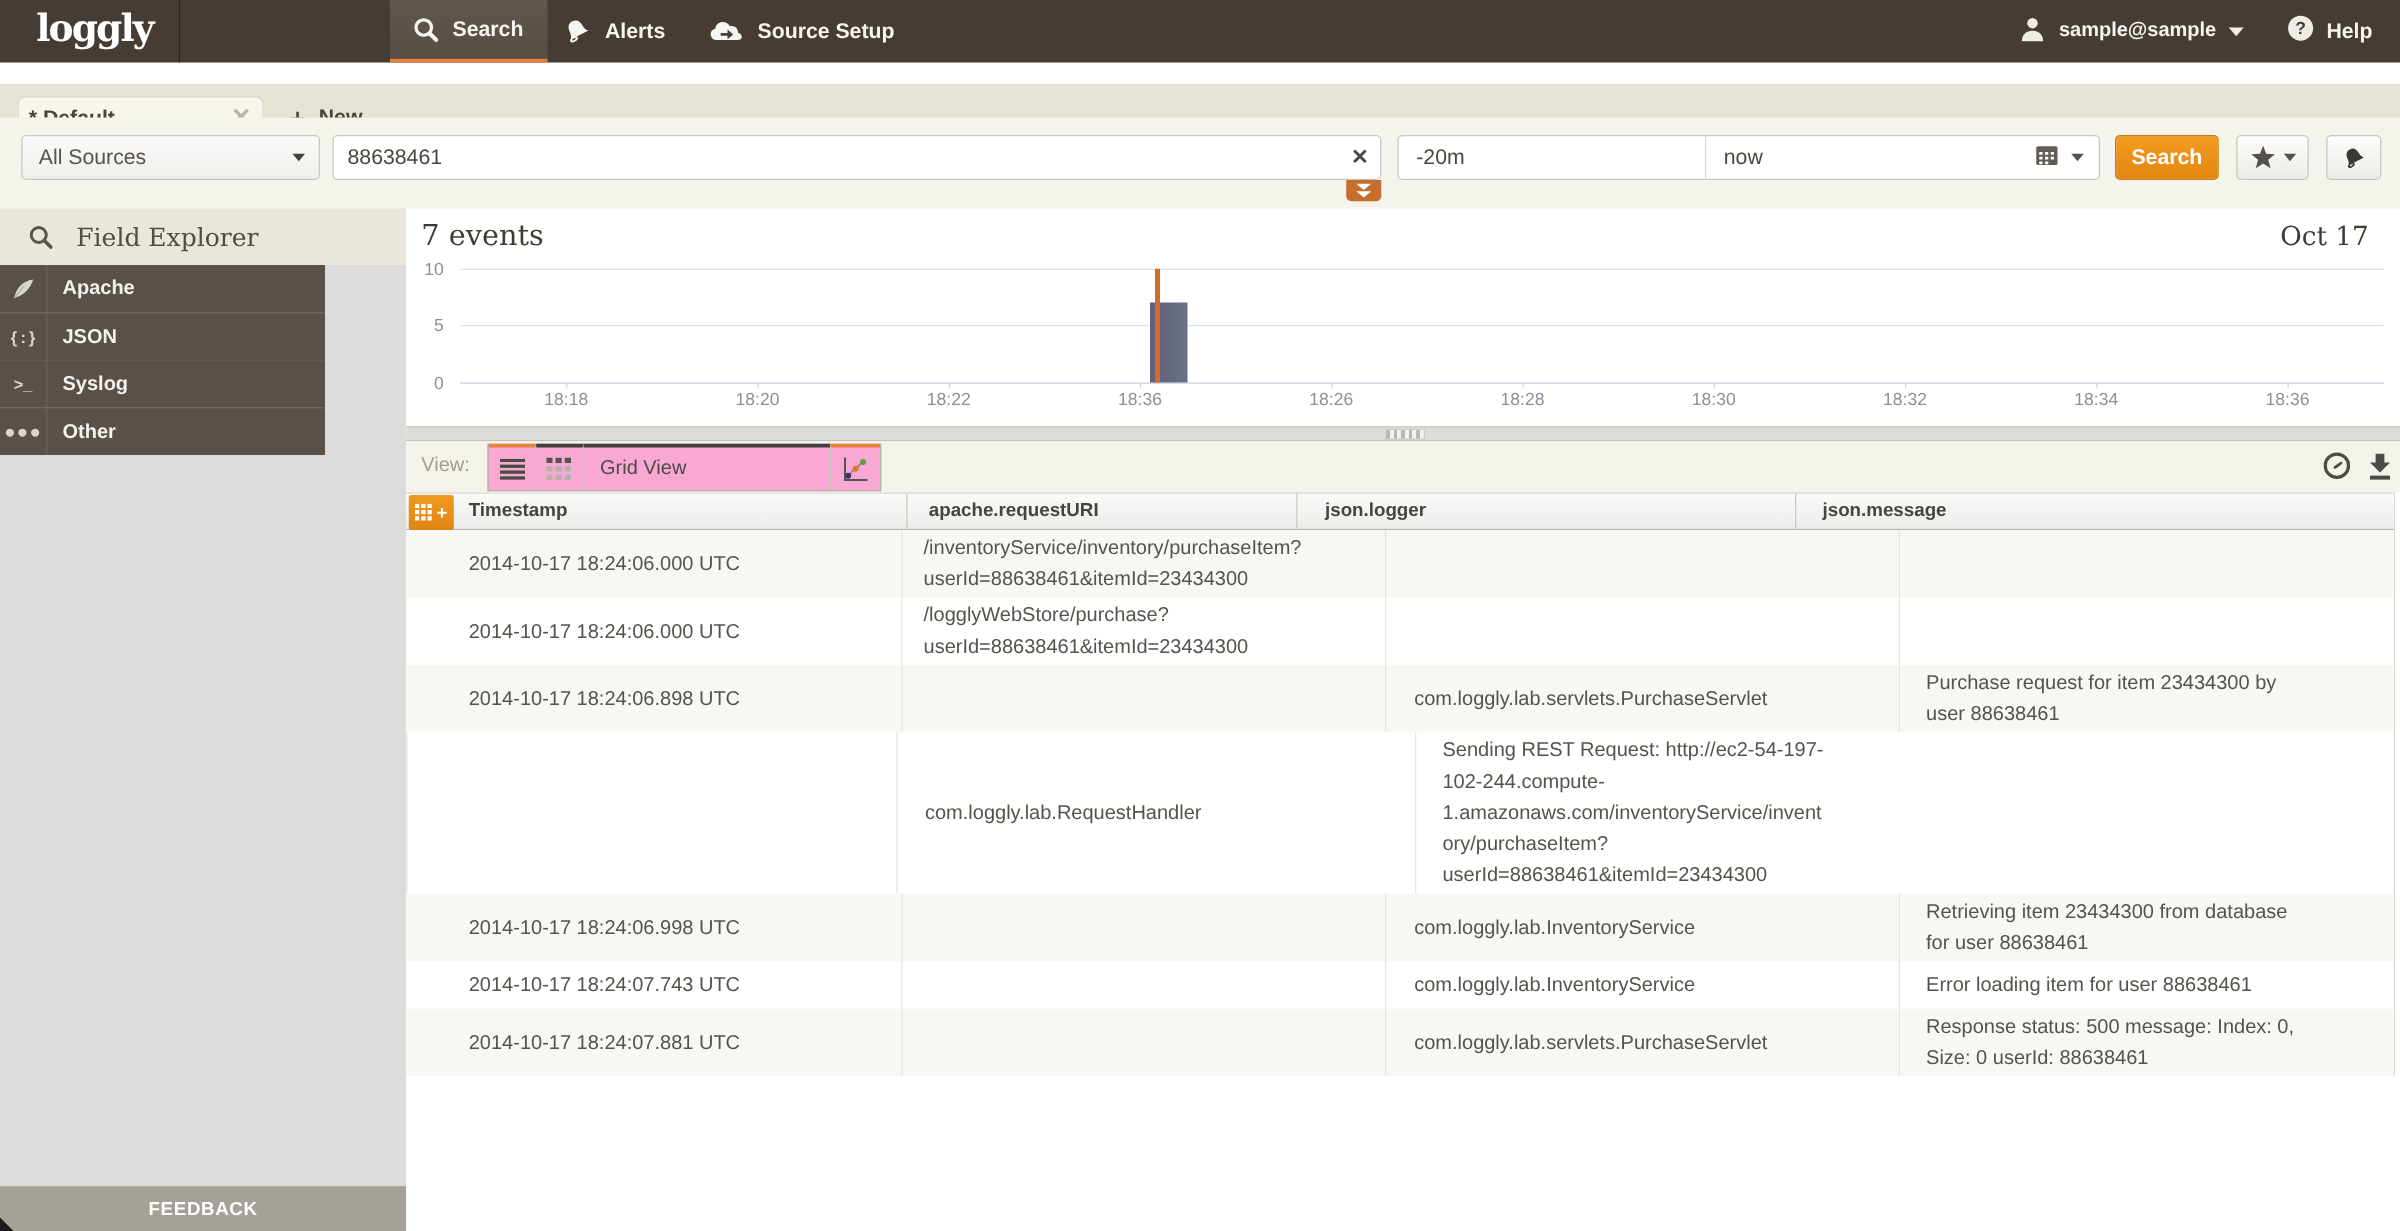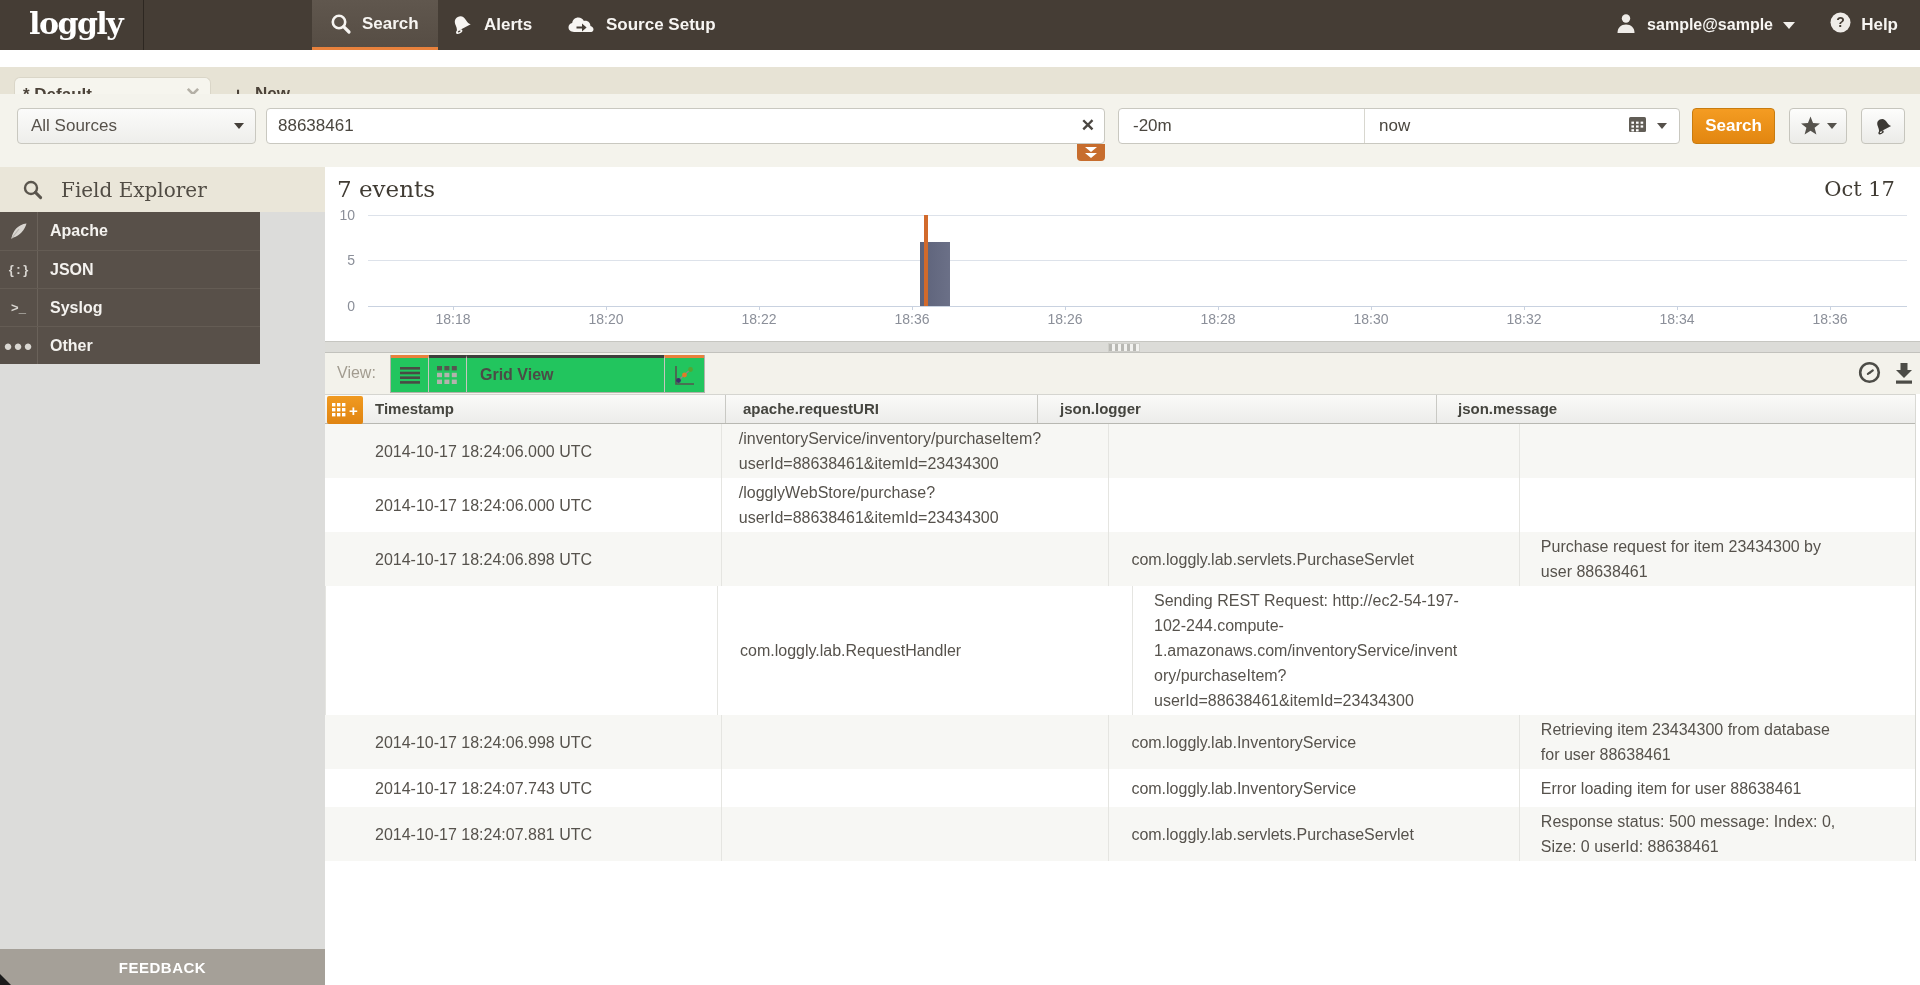--- a/index.html
+++ b/index.html
@@ -112,21 +112,21 @@
   #splitter { position:absolute; left:0; top:174px; width:1595px; height:12px; background:#dcdcd8;
     border-top:1px solid #c6c6c1; border-bottom:1px solid #c2c2bd; cursor:row-resize; }
   #splitter .grip { position:absolute; left:783px; top:1px; width:32px; height:9px;
     background:
       repeating-linear-gradient(90deg,#b9b9b4 0 3px,#f2f2ef 3px 6px); border:1px solid #cfcfca; }
 
   
   #viewbar { position:absolute; left:0; top:186px; width:1595px; height:41px; background:#f3f2eb; }
   #view-label { position:absolute; left:12px; top:11px; font-size:16px; color:#a29c90; }
   #view-group { position:absolute; left:65px; top:2px; height:38px; display:flex;
-    border:1px solid #b3b3aa; border-top:none; background:#22c55e;font-weight:bold; }
+    border:1px solid #b3b3aa; border-top:none; background:#f9a8d4; }
   .vg-seg { border-top:3px solid #e8813c; display:flex; align-items:center; justify-content:center; cursor:pointer; }
   .vg-seg.dark { border-top-color:#3f3f3b; }
   #vg-list { width:38px; border-right:1px solid #c6c6bf; }
   #vg-grid { width:38px; border-right:1px solid #c6c6bf; }
   #vg-label { width:197px; justify-content:flex-start; padding-left:13px; font-size:16px; color:#4b4b46; }
   #vg-chart { width:40px; border-left:1px solid #c6c6bf; }
   #viewbar-right { position:absolute; right:6px; top:8px; display:flex; gap:13px; align-items:center; }
   #viewbar-right .icon-btn { cursor:pointer; display:flex; }
 
   

